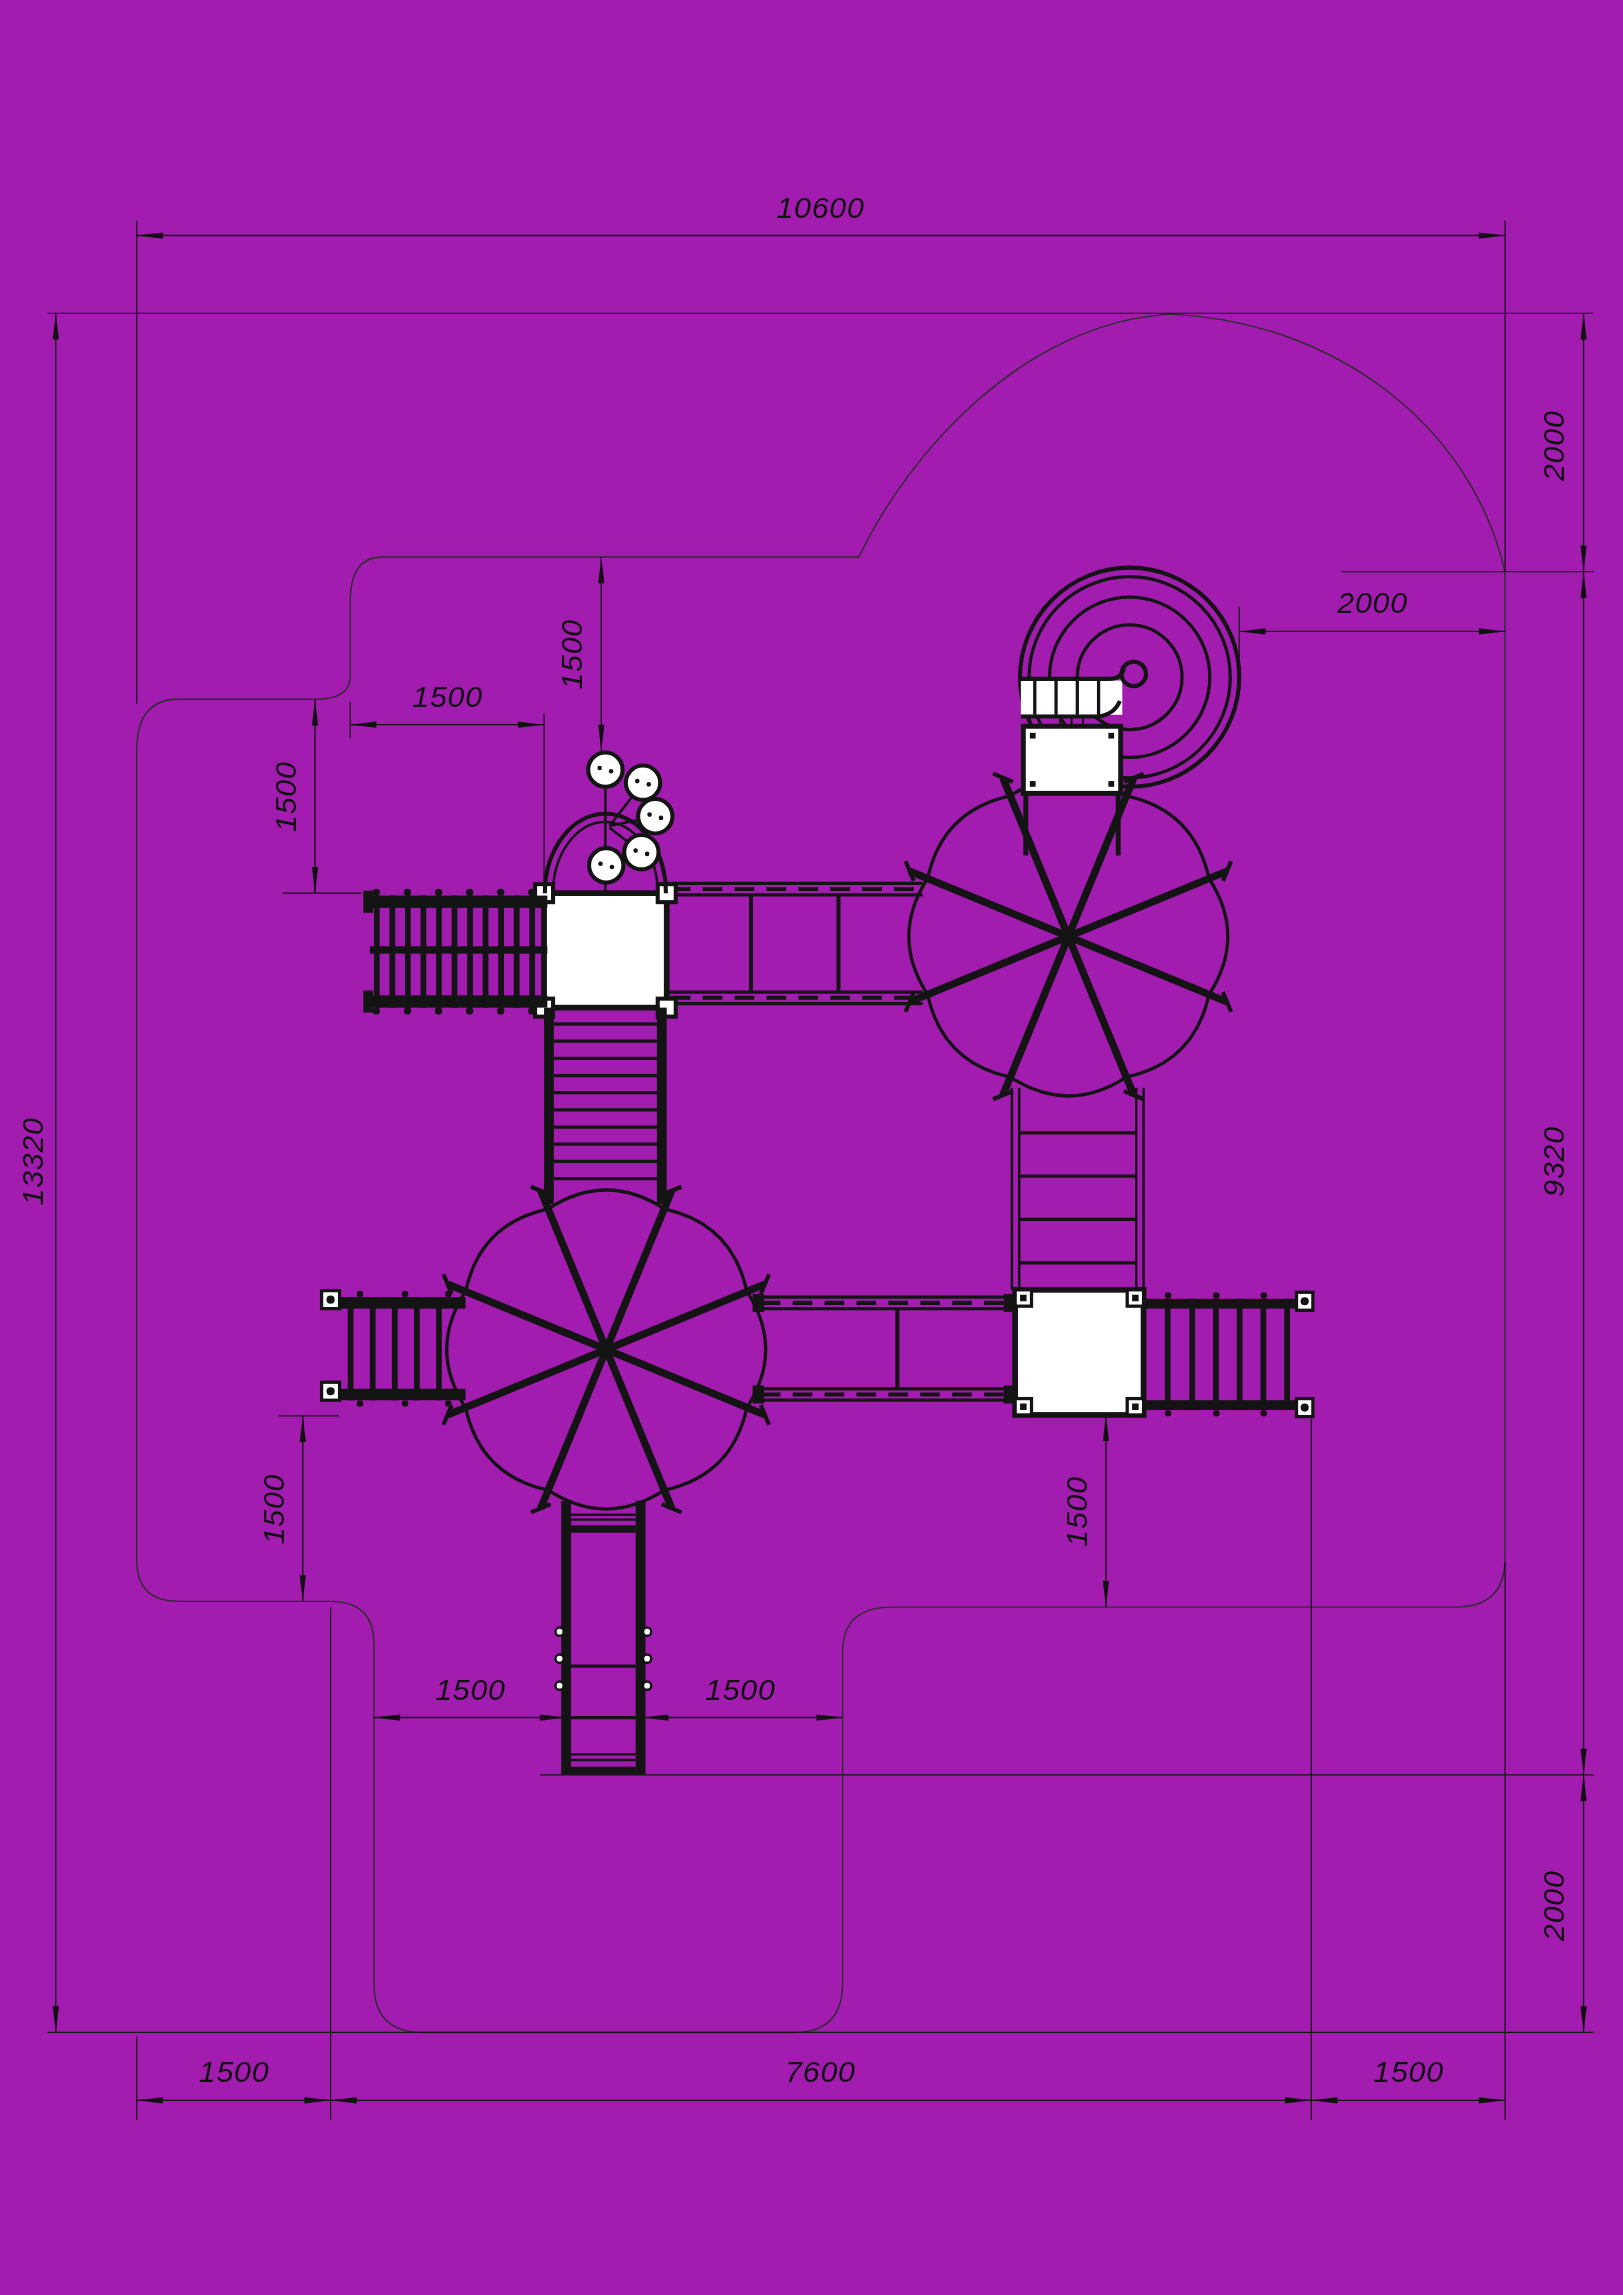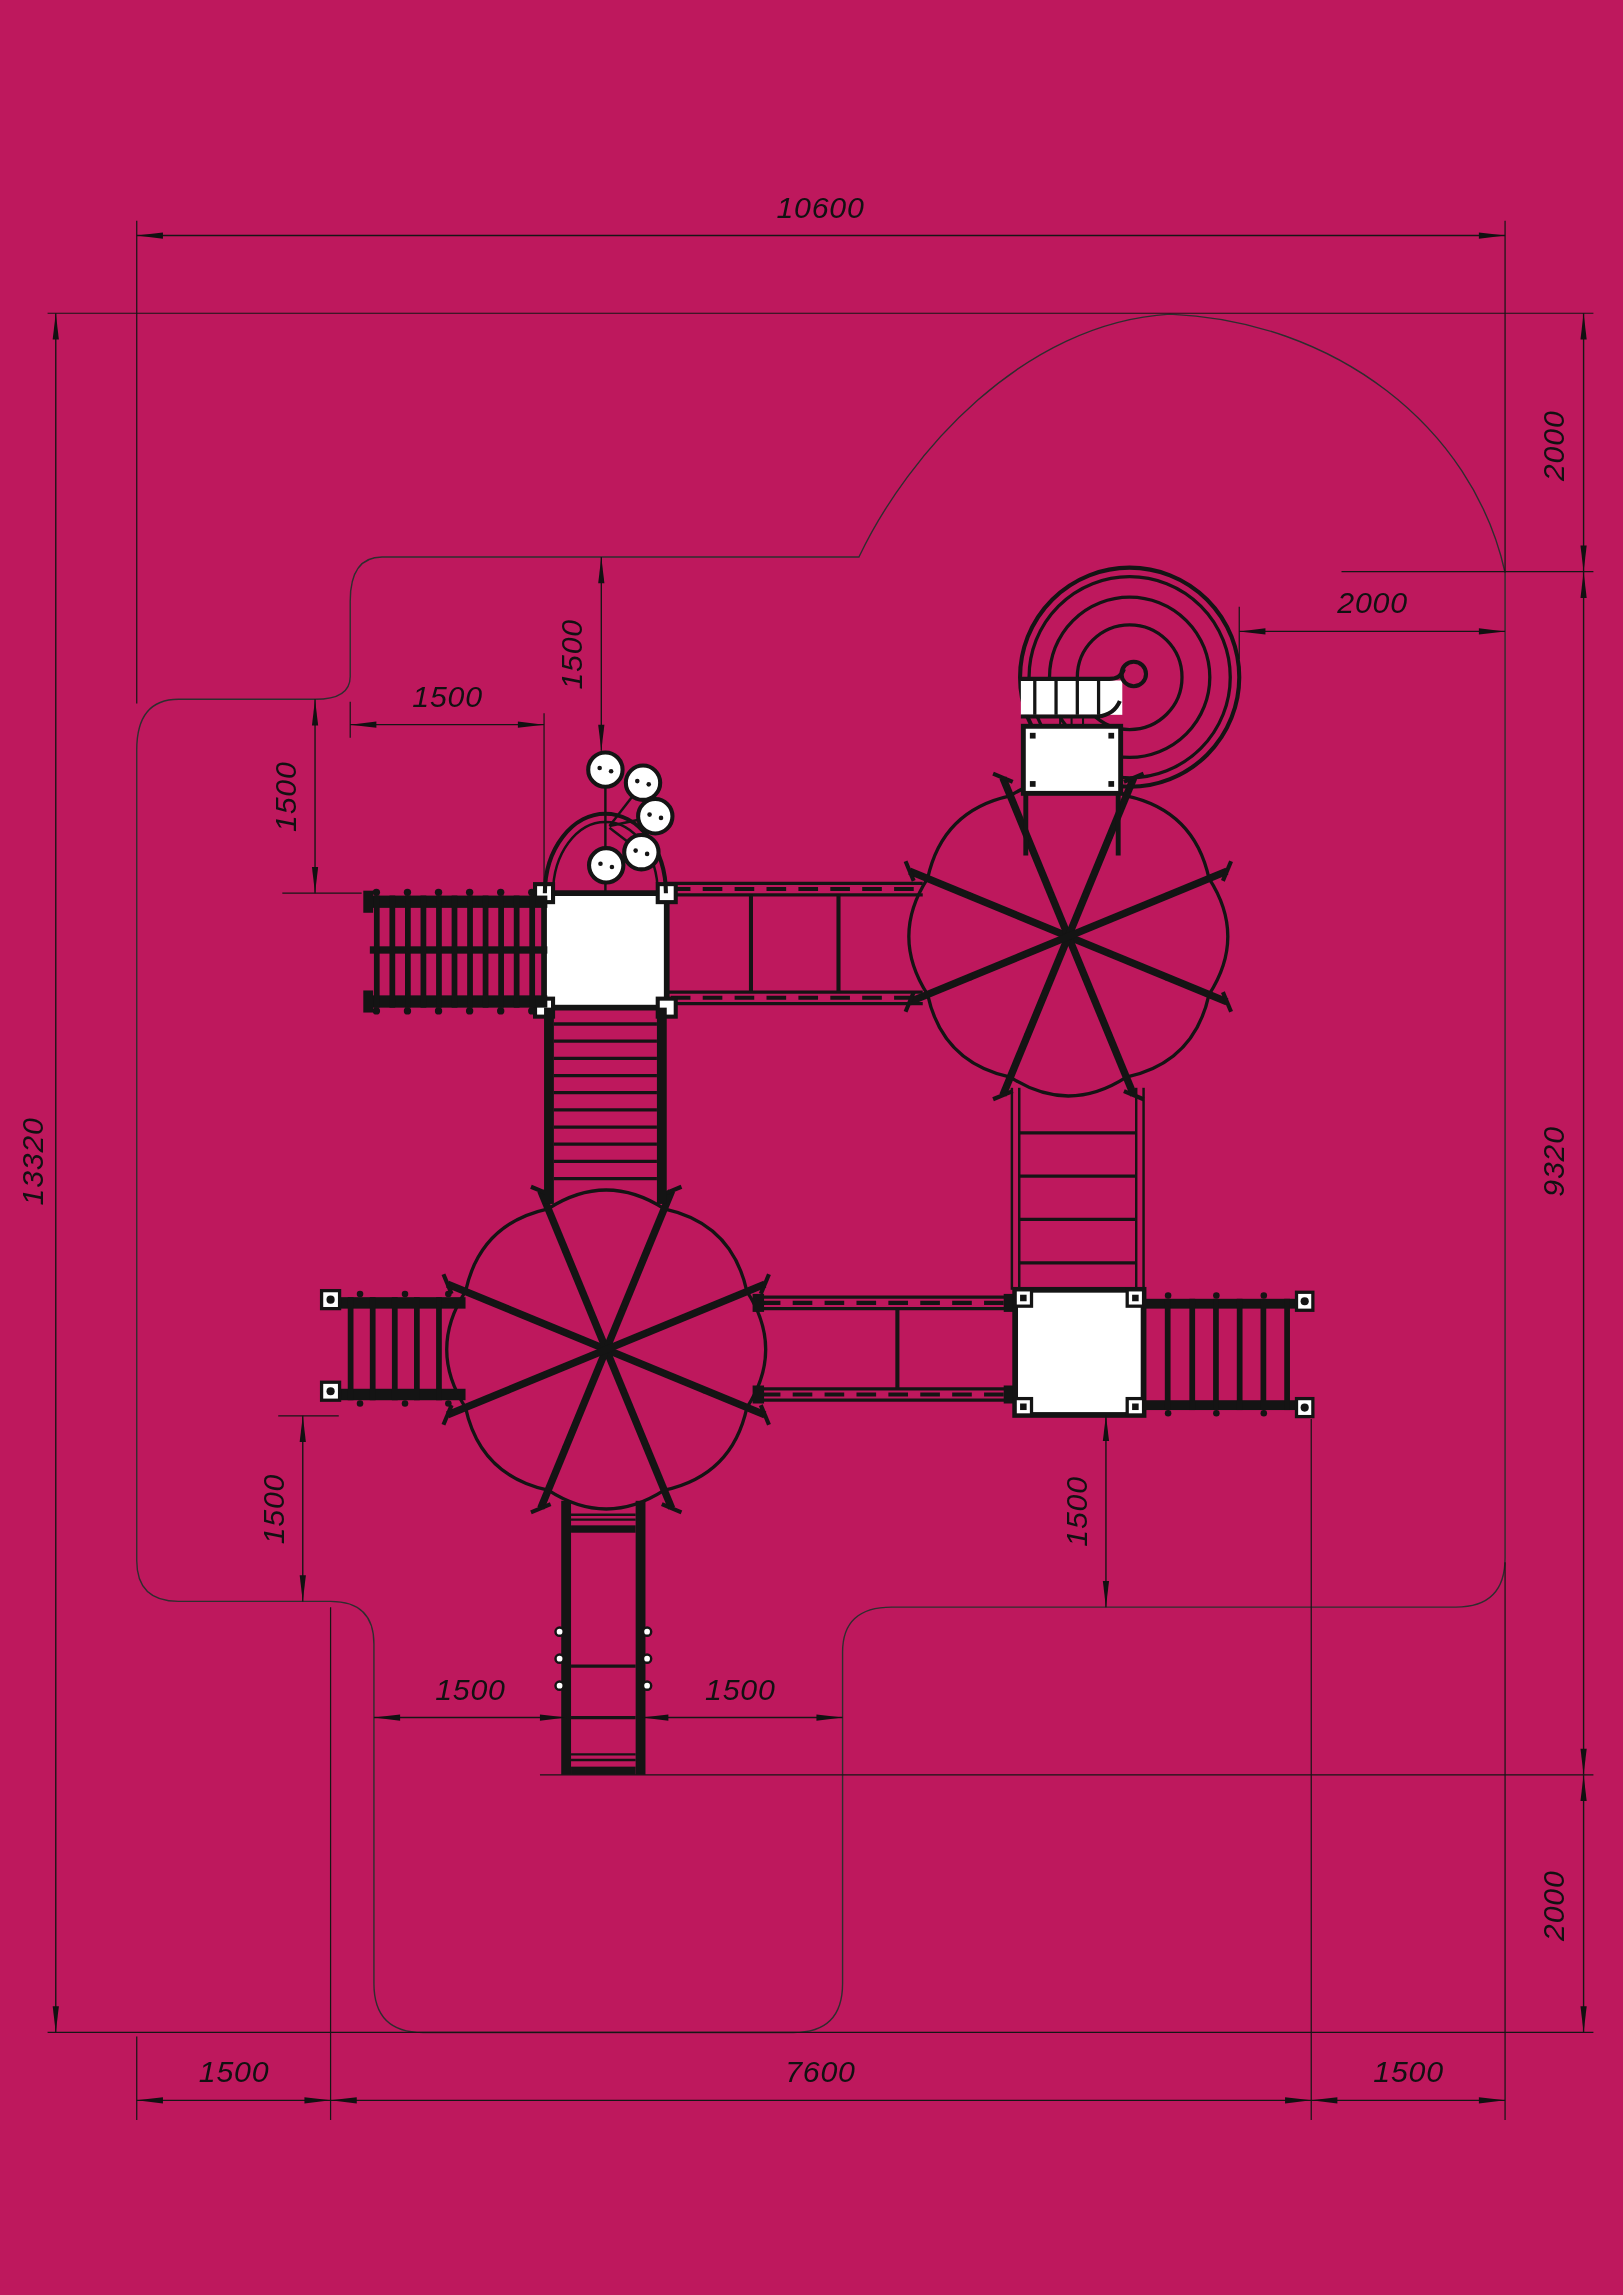--- a/index.html
+++ b/index.html
@@ -1,16 +1,16 @@
 <!DOCTYPE html>
 <html style="font-size:13px"><head>
 <meta charset="utf-8">
 <style>
   html,body{margin:0;padding:0;background:#fff;}
-  #stage{position:relative;width:1623px;height:2295px;background:#be185d;overflow:hidden;}
+  #stage{position:relative;width:1623px;height:2295px;background:#a21caf;overflow:hidden;}
   svg{position:absolute;left:0;top:0;}
   .zone{stroke:#2e2e2e;stroke-width:1.7;fill:none;}
   .dim{stroke:#161616;stroke-width:1.7;fill:none;}
   .ext{stroke:#161616;stroke-width:1.5;fill:none;}
   .t{font-family:"Liberation Sans",sans-serif;font-style:italic;font-size:37px;fill:#111;letter-spacing:1px;}
   .s4{stroke:#141414;stroke-width:4;fill:none;}
   .s3{stroke:#141414;stroke-width:3;fill:none;}
   .s5{stroke:#141414;stroke-width:5;fill:none;}
   .s6{stroke:#141414;stroke-width:6;fill:none;}
   .s9{stroke:#141414;stroke-width:9;fill:none;}

